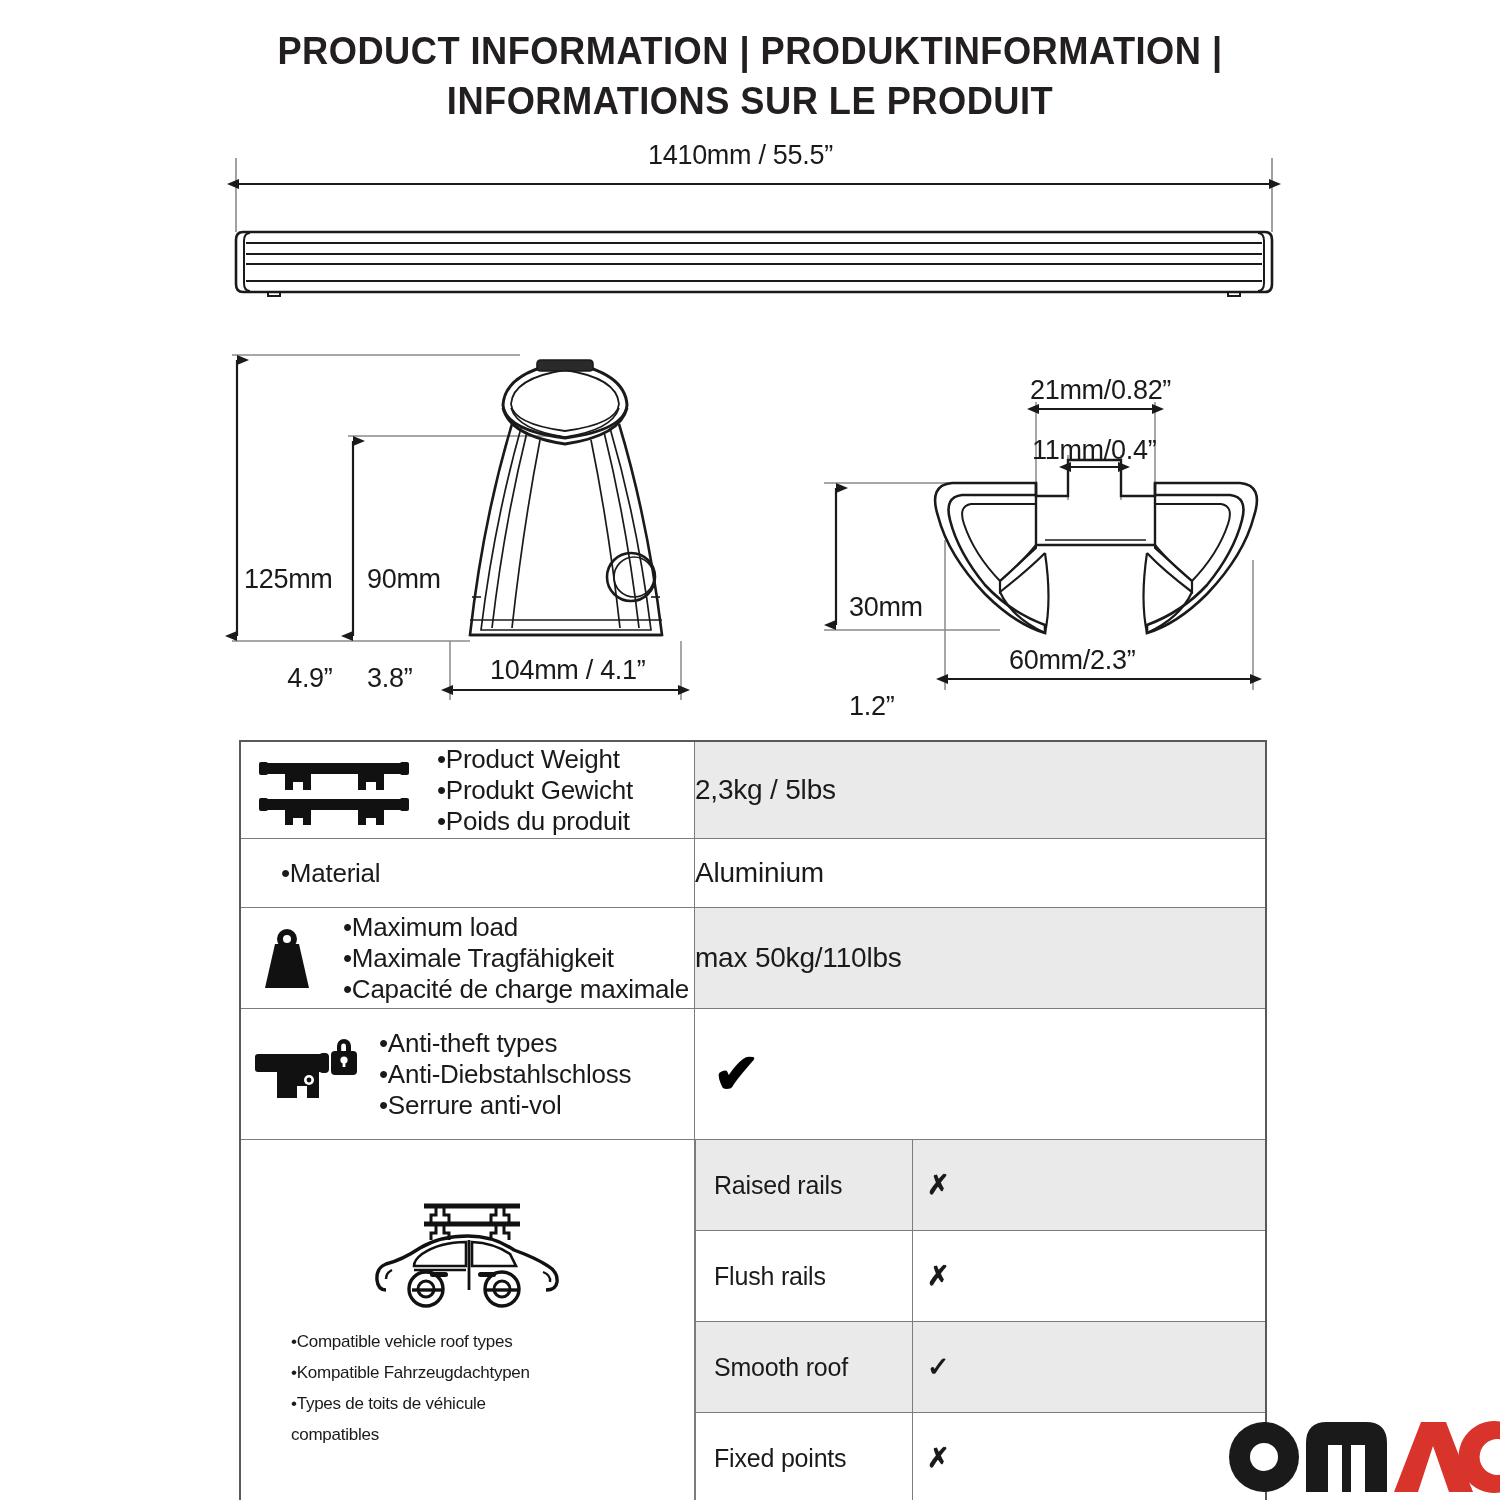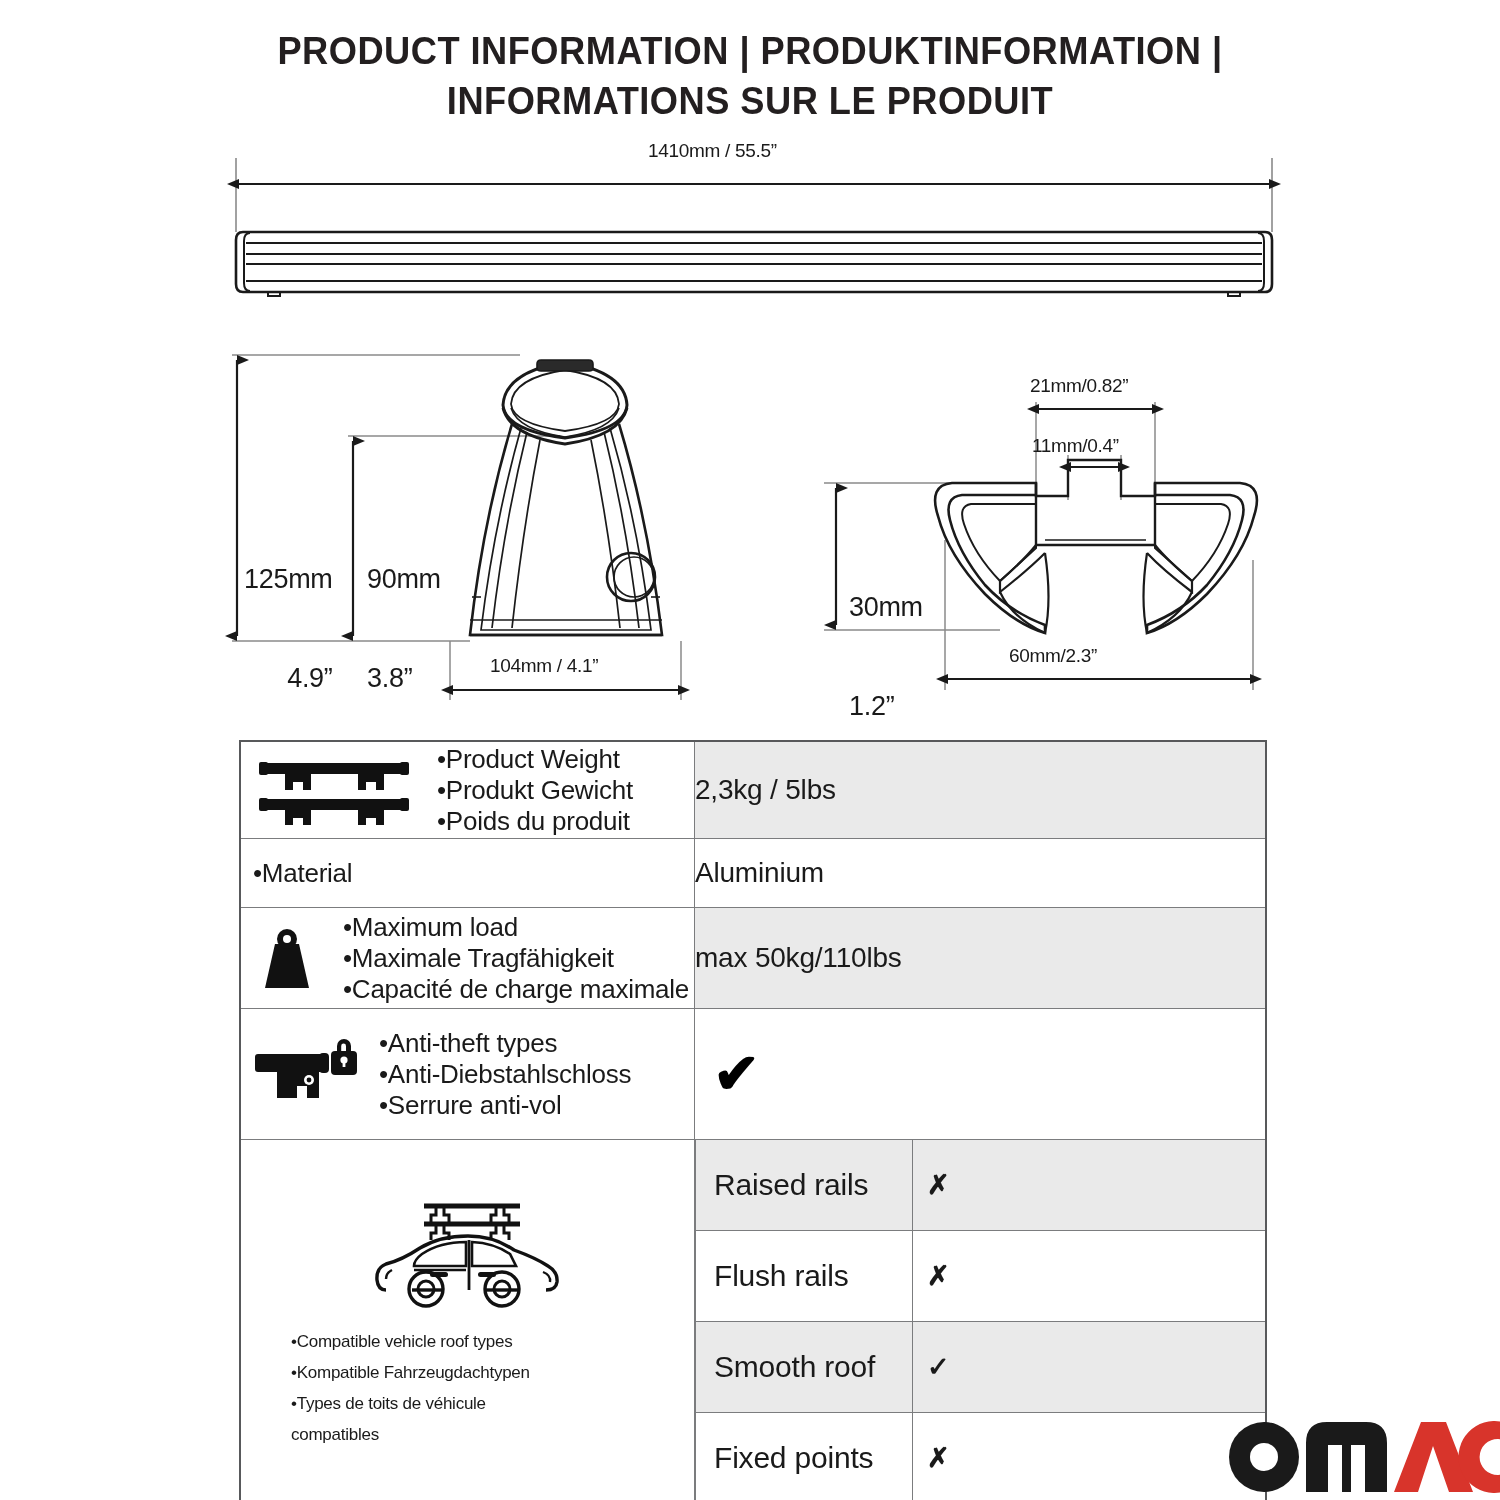--- a/index.html
+++ b/index.html
@@ -35,21 +35,21 @@
     letter-spacing: 0.5px;
     line-height: 50px;
     color: #231f20;
     transform: scaleX(0.93);
   }
 
   
   .dim {
     position: absolute;
     font-family: "Liberation Sans", sans-serif;
-    font-size: 19px;
+    font-size: 27px;
     color: #1a1a1a;
     white-space: pre;
     letter-spacing: -0.3px;
   }
   .dim2 {
     position: absolute;
     font-family: "Liberation Sans", sans-serif;
     font-size: 27px;
     line-height: 33px;
     color: #1a1a1a;
@@ -124,21 +124,21 @@
   }
 
   
   .compat {
     width: 100%;
     border-collapse: collapse;
   }
   .compat td {
     border: 1.5px solid #7b7c7e;
     height: 90px;
-    font-size: 30px;
+    font-size: 25px;
     color: #1a1a1a;
     letter-spacing: -0.2px;
   }
   .compat td.name { width: 198px; padding-left: 18px; }
   .compat td.mark { padding-left: 14px; font-size: 27px; font-weight: bold; }
   .compat tr.shade td { background: #eaeaea; }
   .compat tr.lite td { background: #ffffff; }
   .compat td.first-no-top { border-top: none; }
   .compat td.no-right { border-right: none; }
 
@@ -356,21 +356,21 @@
               <span class="ln">•Produkt Gewicht</span>
               <span class="ln">•Poids du produit</span>
             </div>
           </div>
         </td>
         <td class="cell-right">2,3kg / 5lbs</td>
       </tr>
 
       <tr>
         <td class="cell-left" style="height:68px;">
-          <div class="label-list" style="padding-left:12px;">
+          <div class="label-list" style="padding-left:40px;">
             <span class="ln">•Material</span>
           </div>
         </td>
         <td class="cell-right plain">Aluminium</td>
       </tr>
 
       <tr>
         <td class="cell-left" style="height:100px;">
           <div class="row-flex">
             <div class="icon-box" style="width:92px;">

